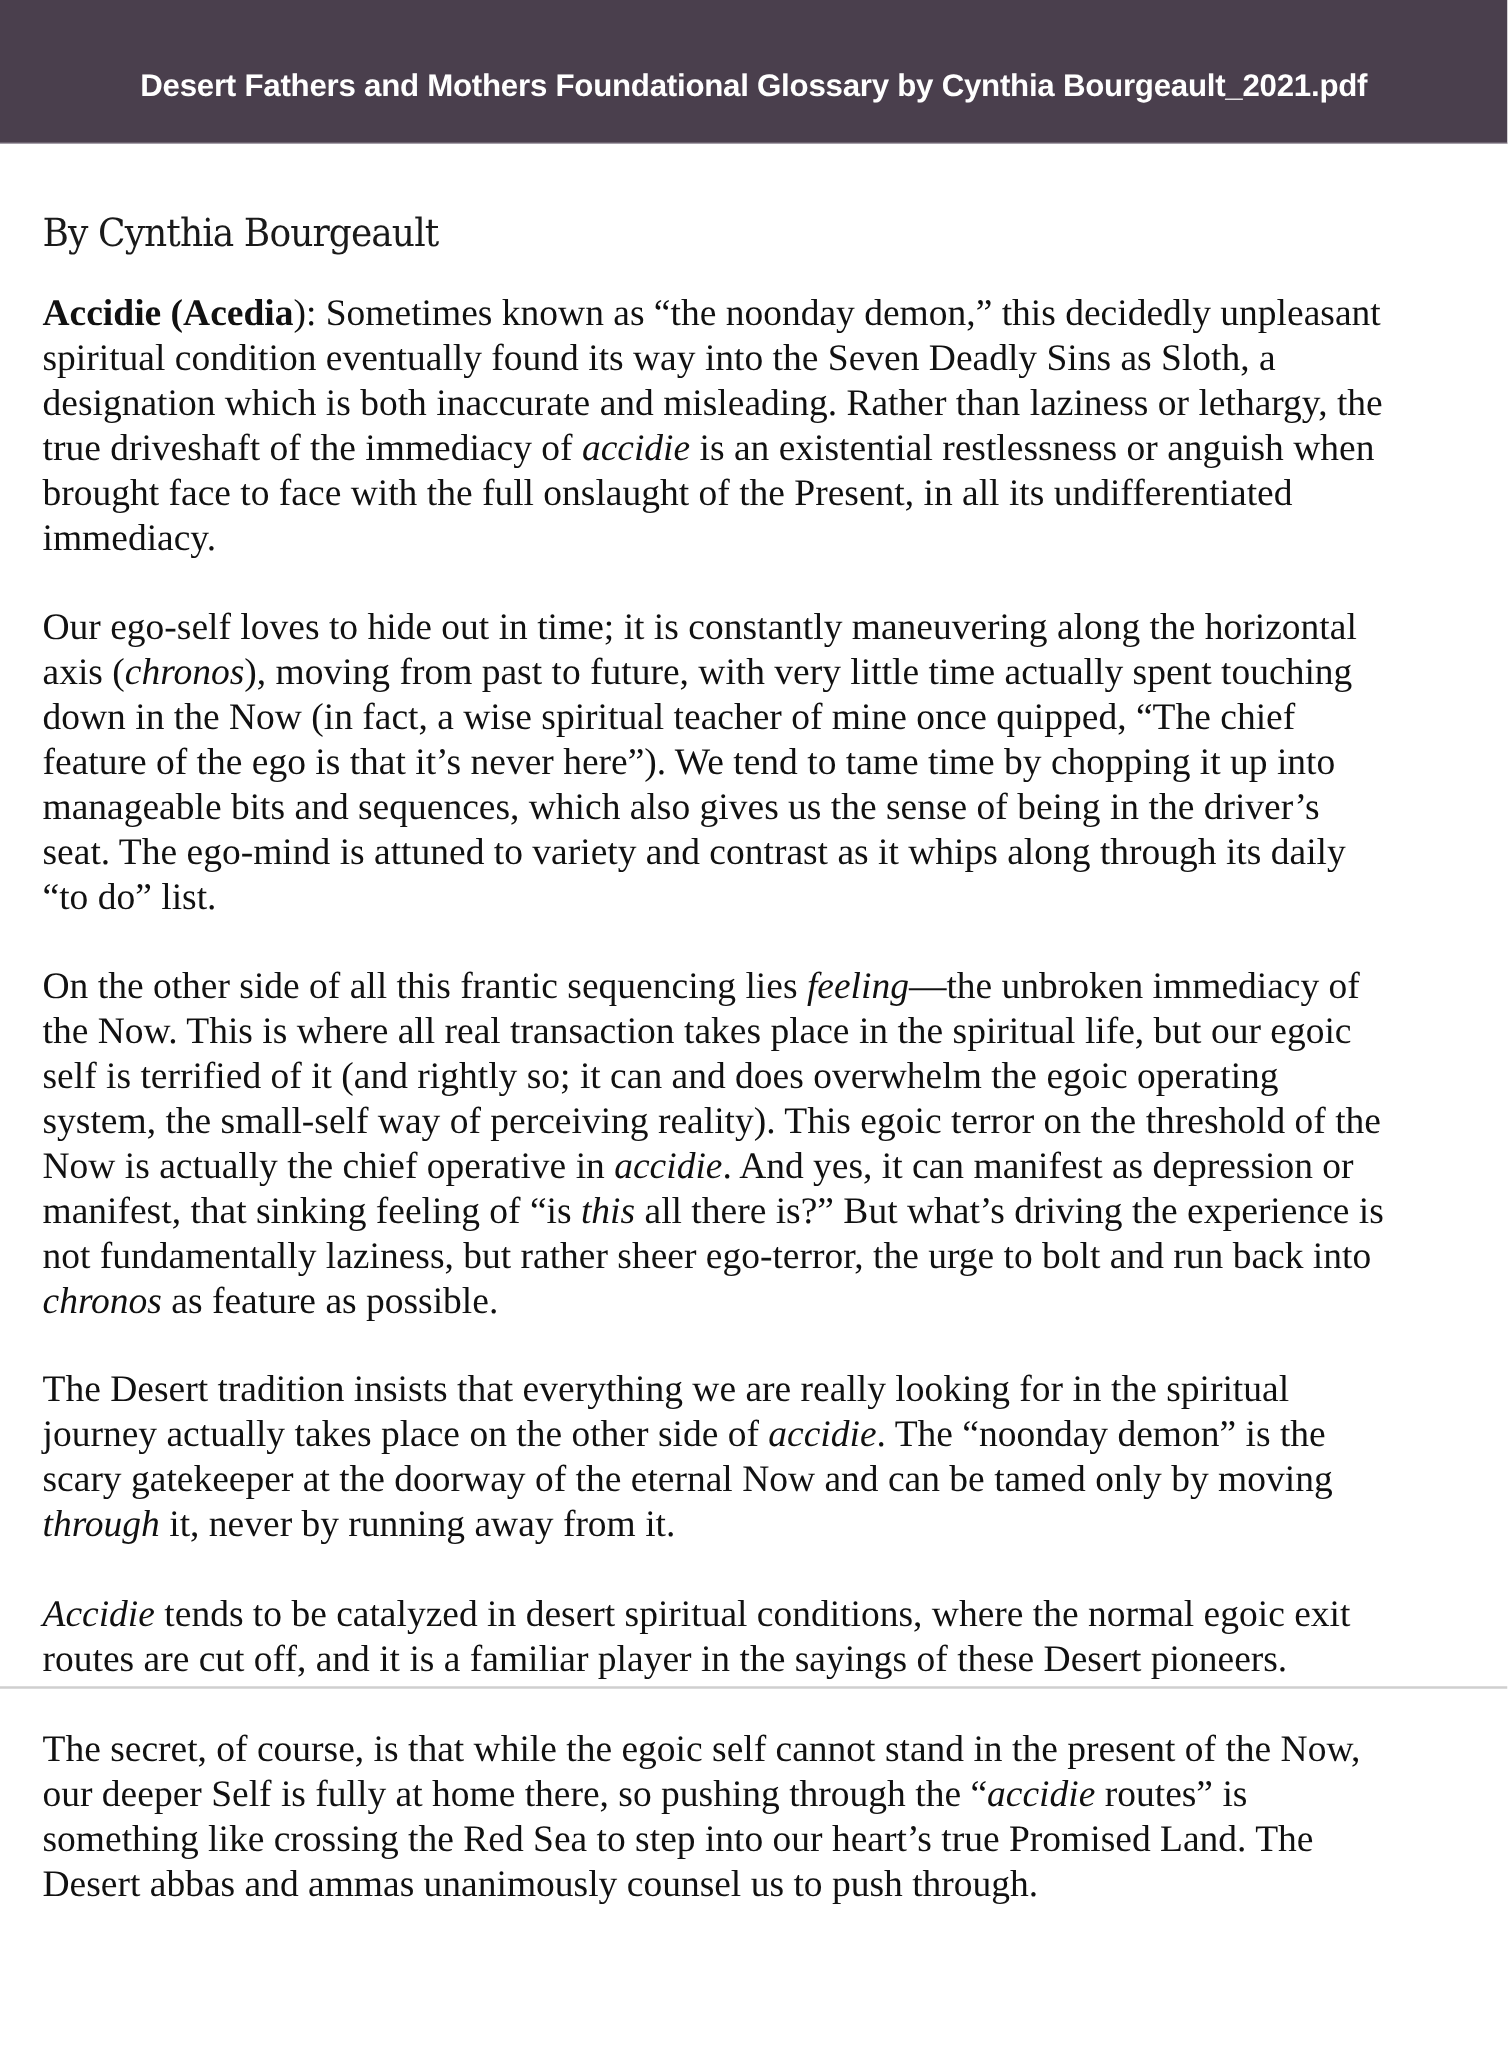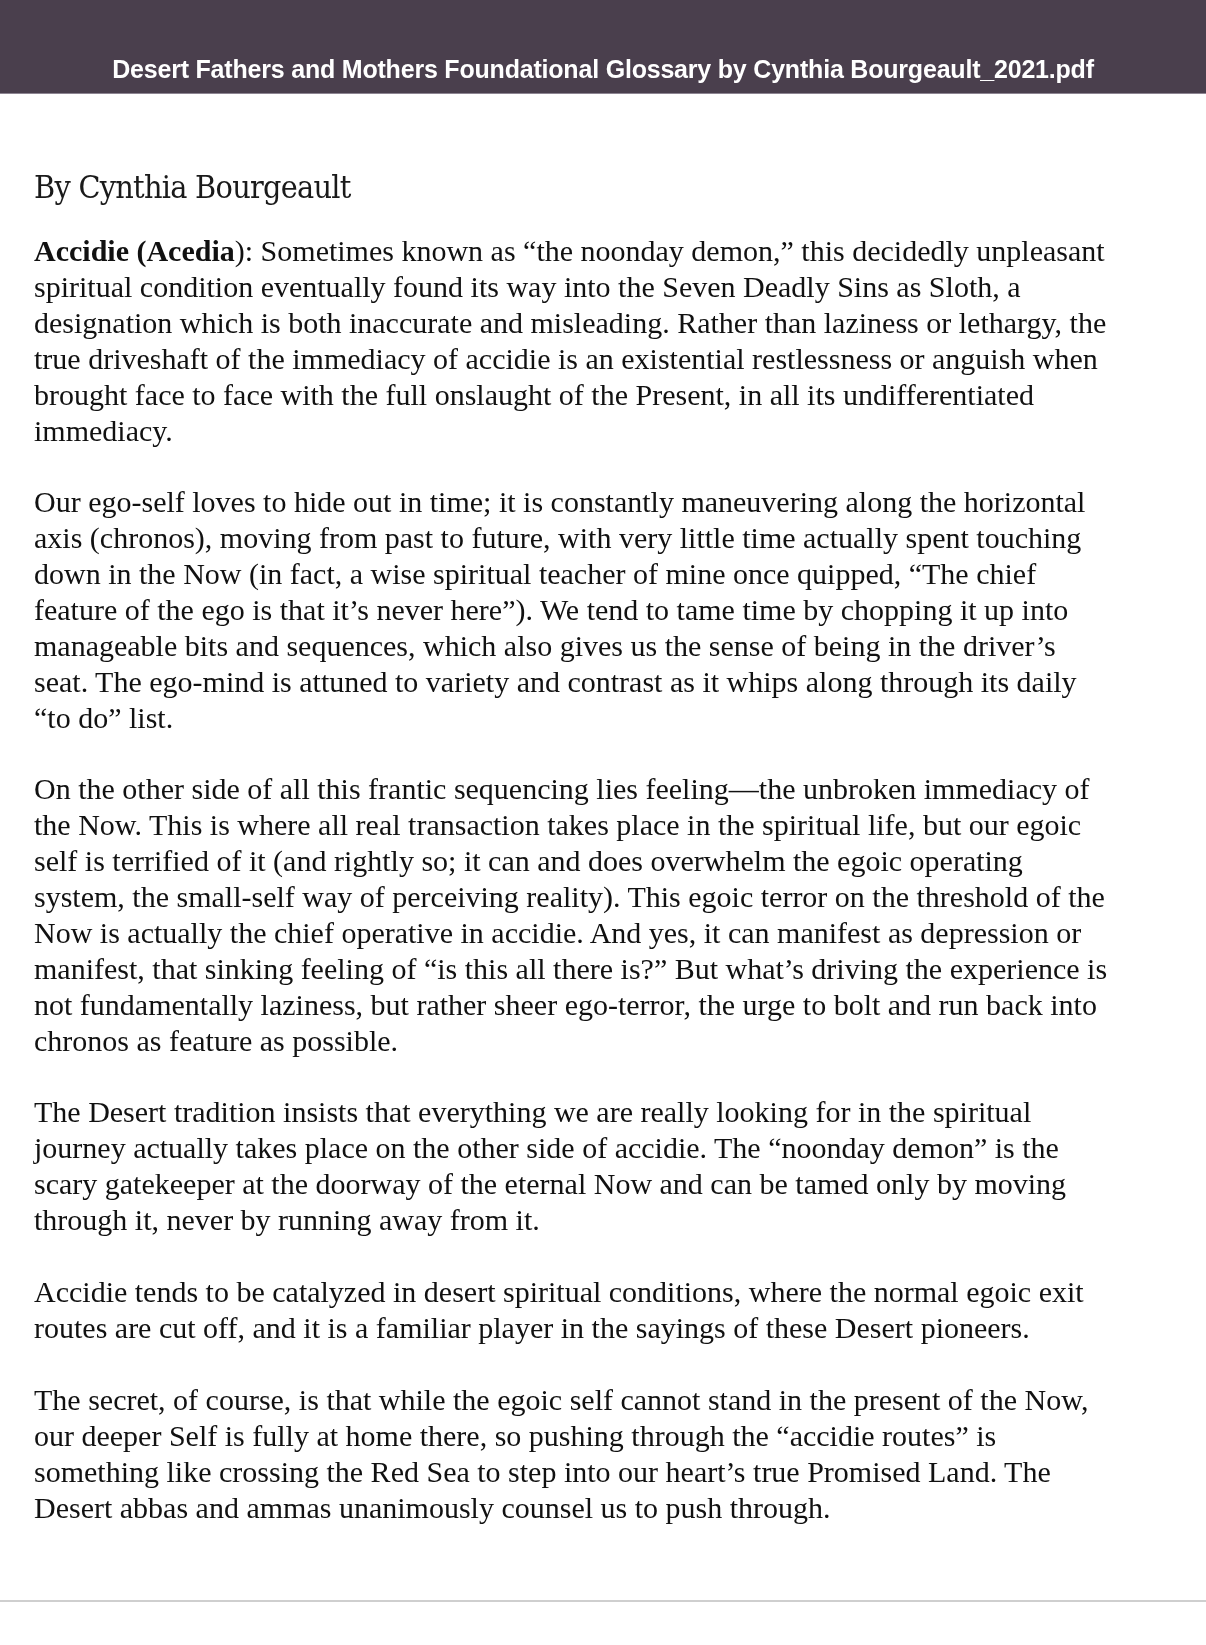--- a/index.html
+++ b/index.html
@@ -10,21 +10,21 @@
     body {
       width: 1206px;
       height: 1645px;
       position: relative;
       overflow: hidden;
     }
     .title-bar {
       position: absolute;
       left: 0; top: 0;
       width: 1206px;
-      height: 94px;
+      height: 115px;
       background: #4a3f4d;
       border-bottom: 1px solid #8d8592;
       box-sizing: border-box;
     }
     .title-text {
       position: absolute;
       left: 0; right: 0;
       top: 54px;
       text-align: center;
       color: #ffffff;
@@ -32,21 +32,21 @@
       font-size: 25px;
       font-weight: bold;
       letter-spacing: -0.2px;
       line-height: 30px;
       white-space: nowrap;
     }
     .page {
       position: absolute;
       left: 0; top: 115px;
       width: 1206px;
-      height: 1487px;
+      height: 1236px;
       background: #ffffff;
       border-bottom: 2px solid #cfcfcf;
       box-sizing: border-box;
     }
     .byline {
       position: absolute;
       left: 34px;
       top: 52px;
       font-family: "DejaVu Serif", serif;
       font-size: 31px;
@@ -64,21 +64,21 @@
       font-family: "Liberation Serif", serif;
       font-size: 30px;
       line-height: 36px;
       color: #111111;
     }
     .para .line {
       display: block;
       white-space: nowrap;
       height: 36px;
     }
-    .it { }
+    .it { font-style: italic; }
     .bi { font-weight: bold; }
   </style>
 </head>
 <body>
 
 <div class="title-bar">
   <div class="title-text">Desert Fathers and Mothers Foundational Glossary by Cynthia Bourgeault_2021.pdf</div>
 </div>
 
 <div class="page">

